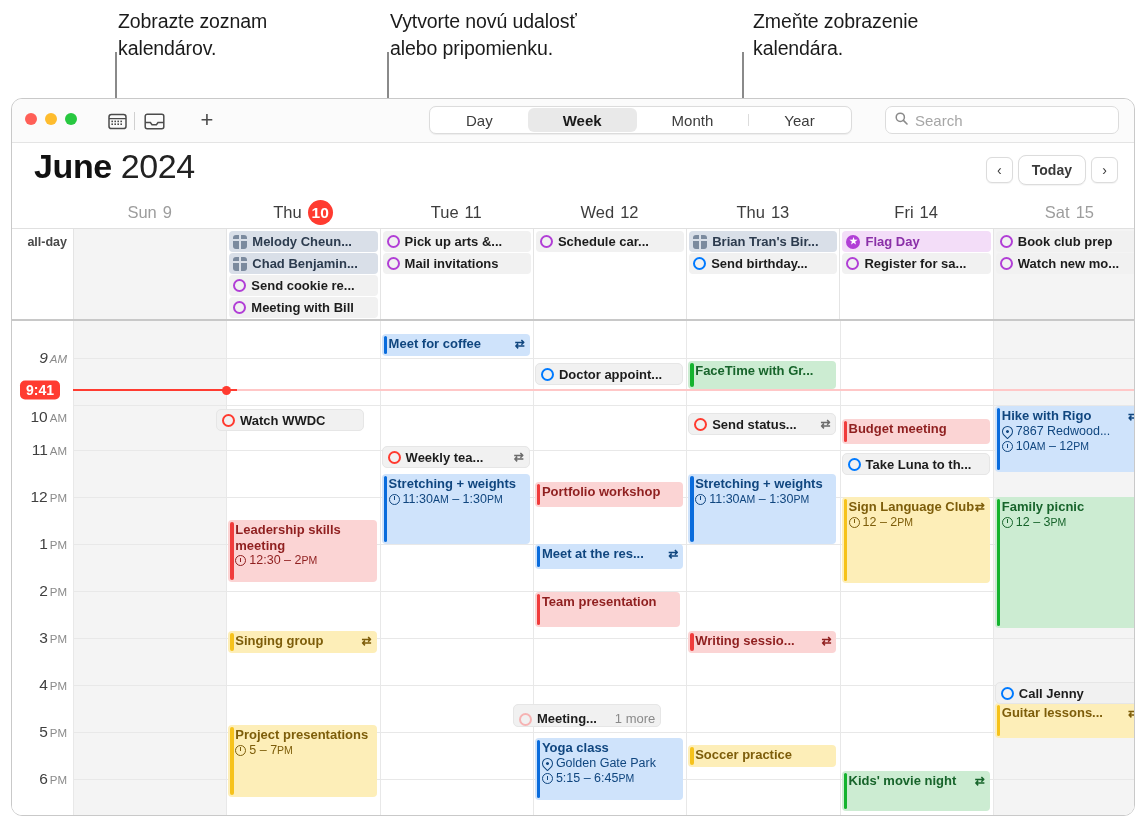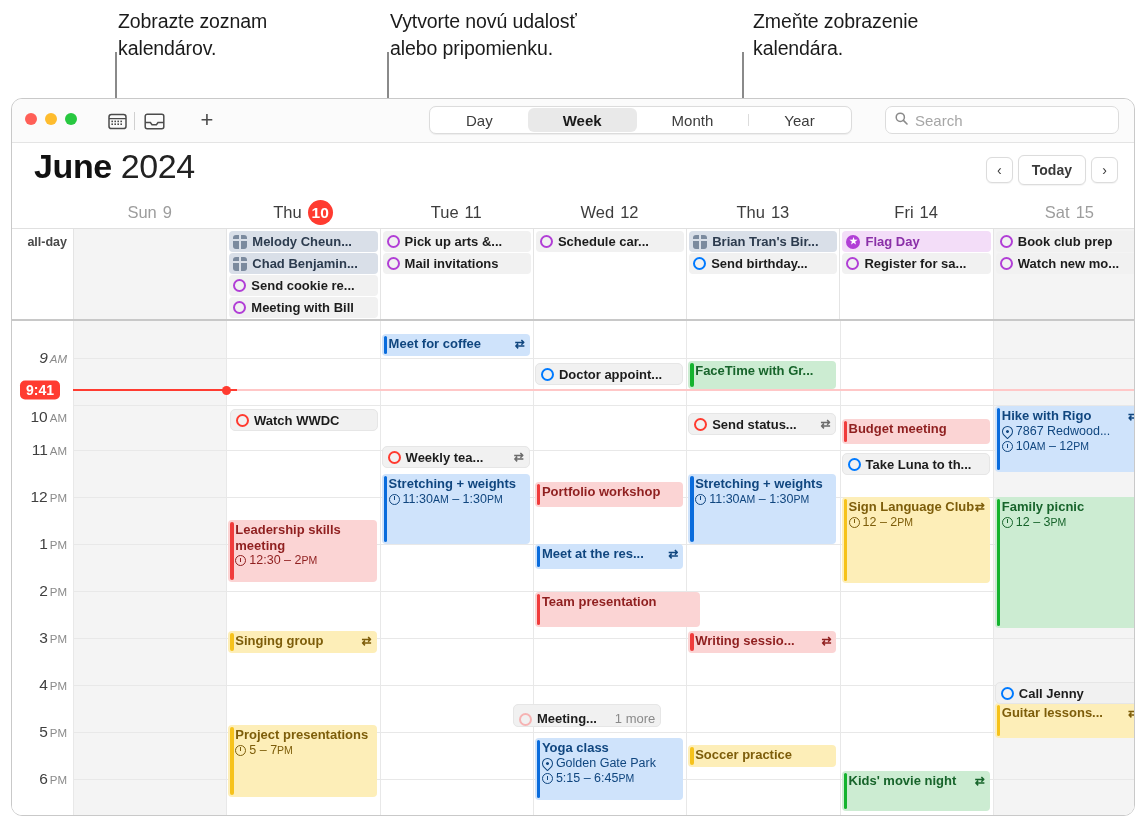--- a/index.html
+++ b/index.html
@@ -127,21 +127,21 @@
   .navbtn {
     height: 26px;
     border: 1px solid #dcdcdc;
     background: #fff;
     border-radius: 6px;
     display: flex; align-items: center; justify-content: center;
     font-size: 14px; color: #3a3a3a;
     box-shadow: 0 0.5px 1px rgba(0,0,0,0.05);
   }
   .navbtn.arrow { width: 27px; }
-  .navbtn.today { padding: 14px 13px; font-weight: 600; font-size: 14px; }
+  .navbtn.today { padding: 14px 13px; font-weight: 600; font-size: 14px; border-radius: 8px; }
 
   
   .dayheader {
     position: relative;
     height: 31px;
     display: flex;
     background: #fff;
   }
   .dh-gutter { width: 61px; flex: none; }
   .dh-cell {
@@ -582,21 +582,21 @@
           <span class="repeat">⇄</span>
         </div>
         <div class="rem" style="left: 522.9px; top: 42px; width: 148.3px; height: 22px;">
           <span class="ring blue"></span>
           <span>Doctor appoint...</span>
         </div>
         <div class="ev c-green" style="left: 676.2px; top: 40px; width: 148.3px; height: 28px;">
           <span class="bar"></span>
           <span class="title">FaceTime with Gr...</span>
         </div>
-        <div class="rem" style="left: 218px; top: 88px; width: 148.3px; height: 22px;">
+        <div class="rem" style="left: 204px; top: 88px; width: 148.3px; height: 22px;">
           <span class="ring red"></span>
           <span>Watch WWDC</span>
         </div>
         <div class="rem" style="left: 676.2px; top: 92px; width: 148.3px; height: 22px;">
           <span class="ring red"></span>
           <span>Send status...</span>
           <span class="repeat">⇄</span>
         </div>
         <div class="ev c-red" style="left: 829.5px; top: 98px; width: 148.3px; height: 25px;">
           <span class="bar"></span>
@@ -667,21 +667,21 @@
           <span class="meta">
             <span class="clockglyph"></span>
             <span>12:30 – 2<span class="ampm">PM</span></span>
           </span>
         </div>
         <div class="ev c-blue" style="left: 522.9px; top: 223px; width: 148.3px; height: 25px;">
           <span class="bar"></span>
           <span class="title">Meet at the res...</span>
           <span class="repeat">⇄</span>
         </div>
-        <div class="ev c-red" style="left: 522.9px; top: 271px; width: 165px; height: 35px;">
+        <div class="ev c-red" style="left: 522.9px; top: 271px; width: 145px; height: 35px;">
           <span class="bar"></span>
           <span class="title">Team presentation</span>
         </div>
         <div class="ev c-yellow" style="left: 216.3px; top: 310px; width: 148.3px; height: 22px;">
           <span class="bar"></span>
           <span class="title">Singing group</span>
           <span class="repeat">⇄</span>
         </div>
         <div class="ev c-red" style="left: 676.2px; top: 310px; width: 148.3px; height: 22px;">
           <span class="bar"></span>

